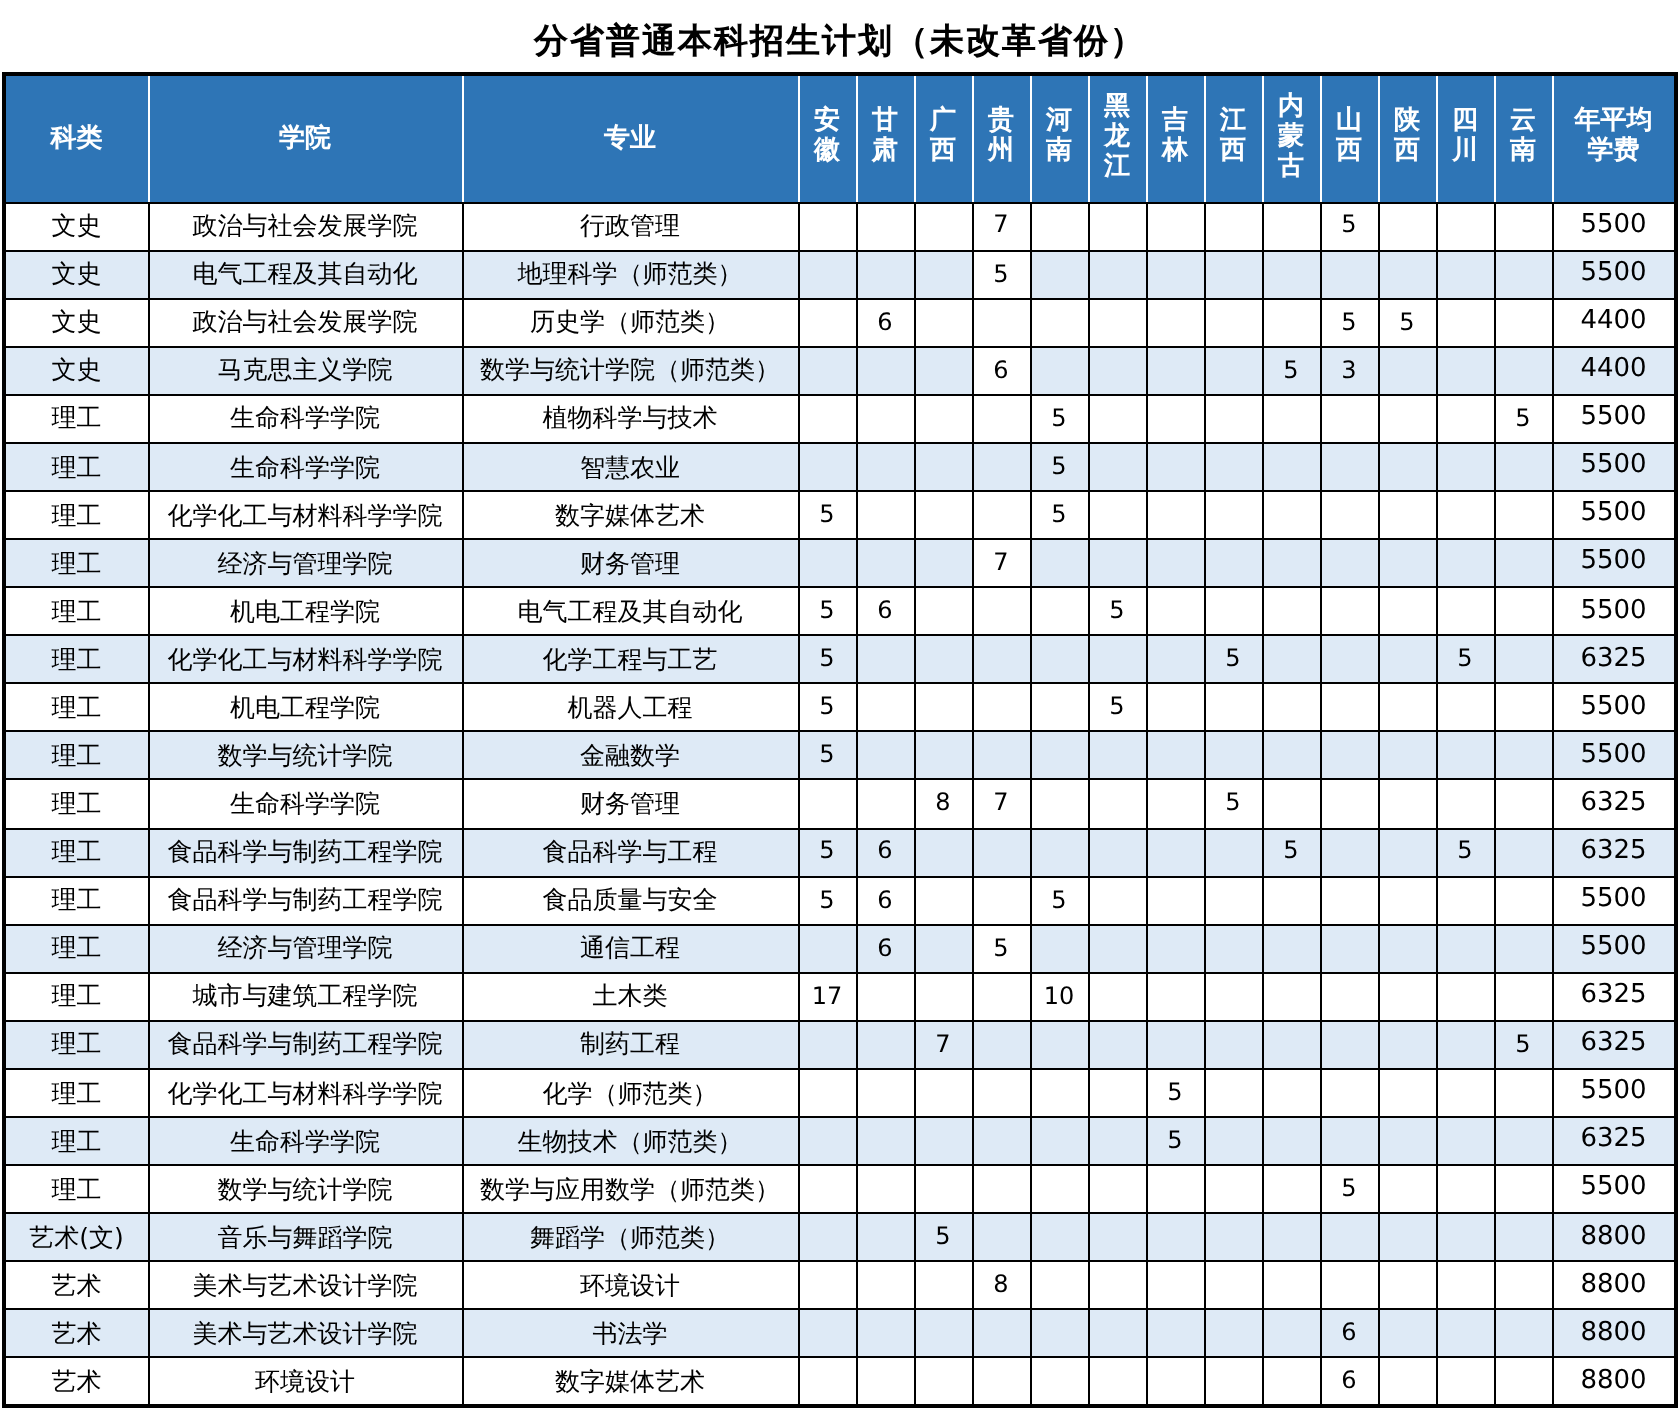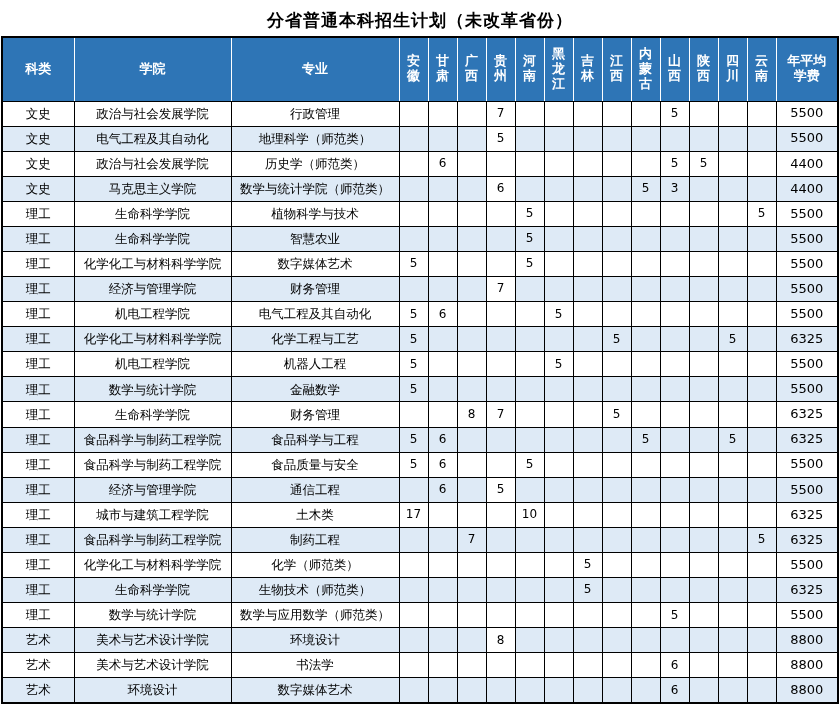--- a/index.html
+++ b/index.html
@@ -495,20 +495,39 @@
         <td class="num"></td>
         <td class="num"></td>
         <td class="num"></td>
         <td class="num">5</td>
         <td class="num"></td>
         <td class="num"></td>
         <td class="num"></td>
         <td class="tuition">5500</td>
       </tr>
       <tr>
+        <td>艺术(文)</td>
+        <td>音乐与舞蹈学院</td>
+        <td>舞蹈学（师范类）</td>
+        <td class="num"></td>
+        <td class="num"></td>
+        <td class="num">5</td>
+        <td class="num"></td>
+        <td class="num"></td>
+        <td class="num"></td>
+        <td class="num"></td>
+        <td class="num"></td>
+        <td class="num"></td>
+        <td class="num"></td>
+        <td class="num"></td>
+        <td class="num"></td>
+        <td class="num"></td>
+        <td class="tuition">8800</td>
+      </tr>
+      <tr>
         <td>艺术</td>
         <td>美术与艺术设计学院</td>
         <td>环境设计</td>
         <td class="num"></td>
         <td class="num"></td>
         <td class="num"></td>
         <td class="num gz">8</td>
         <td class="num"></td>
         <td class="num"></td>
         <td class="num"></td>

